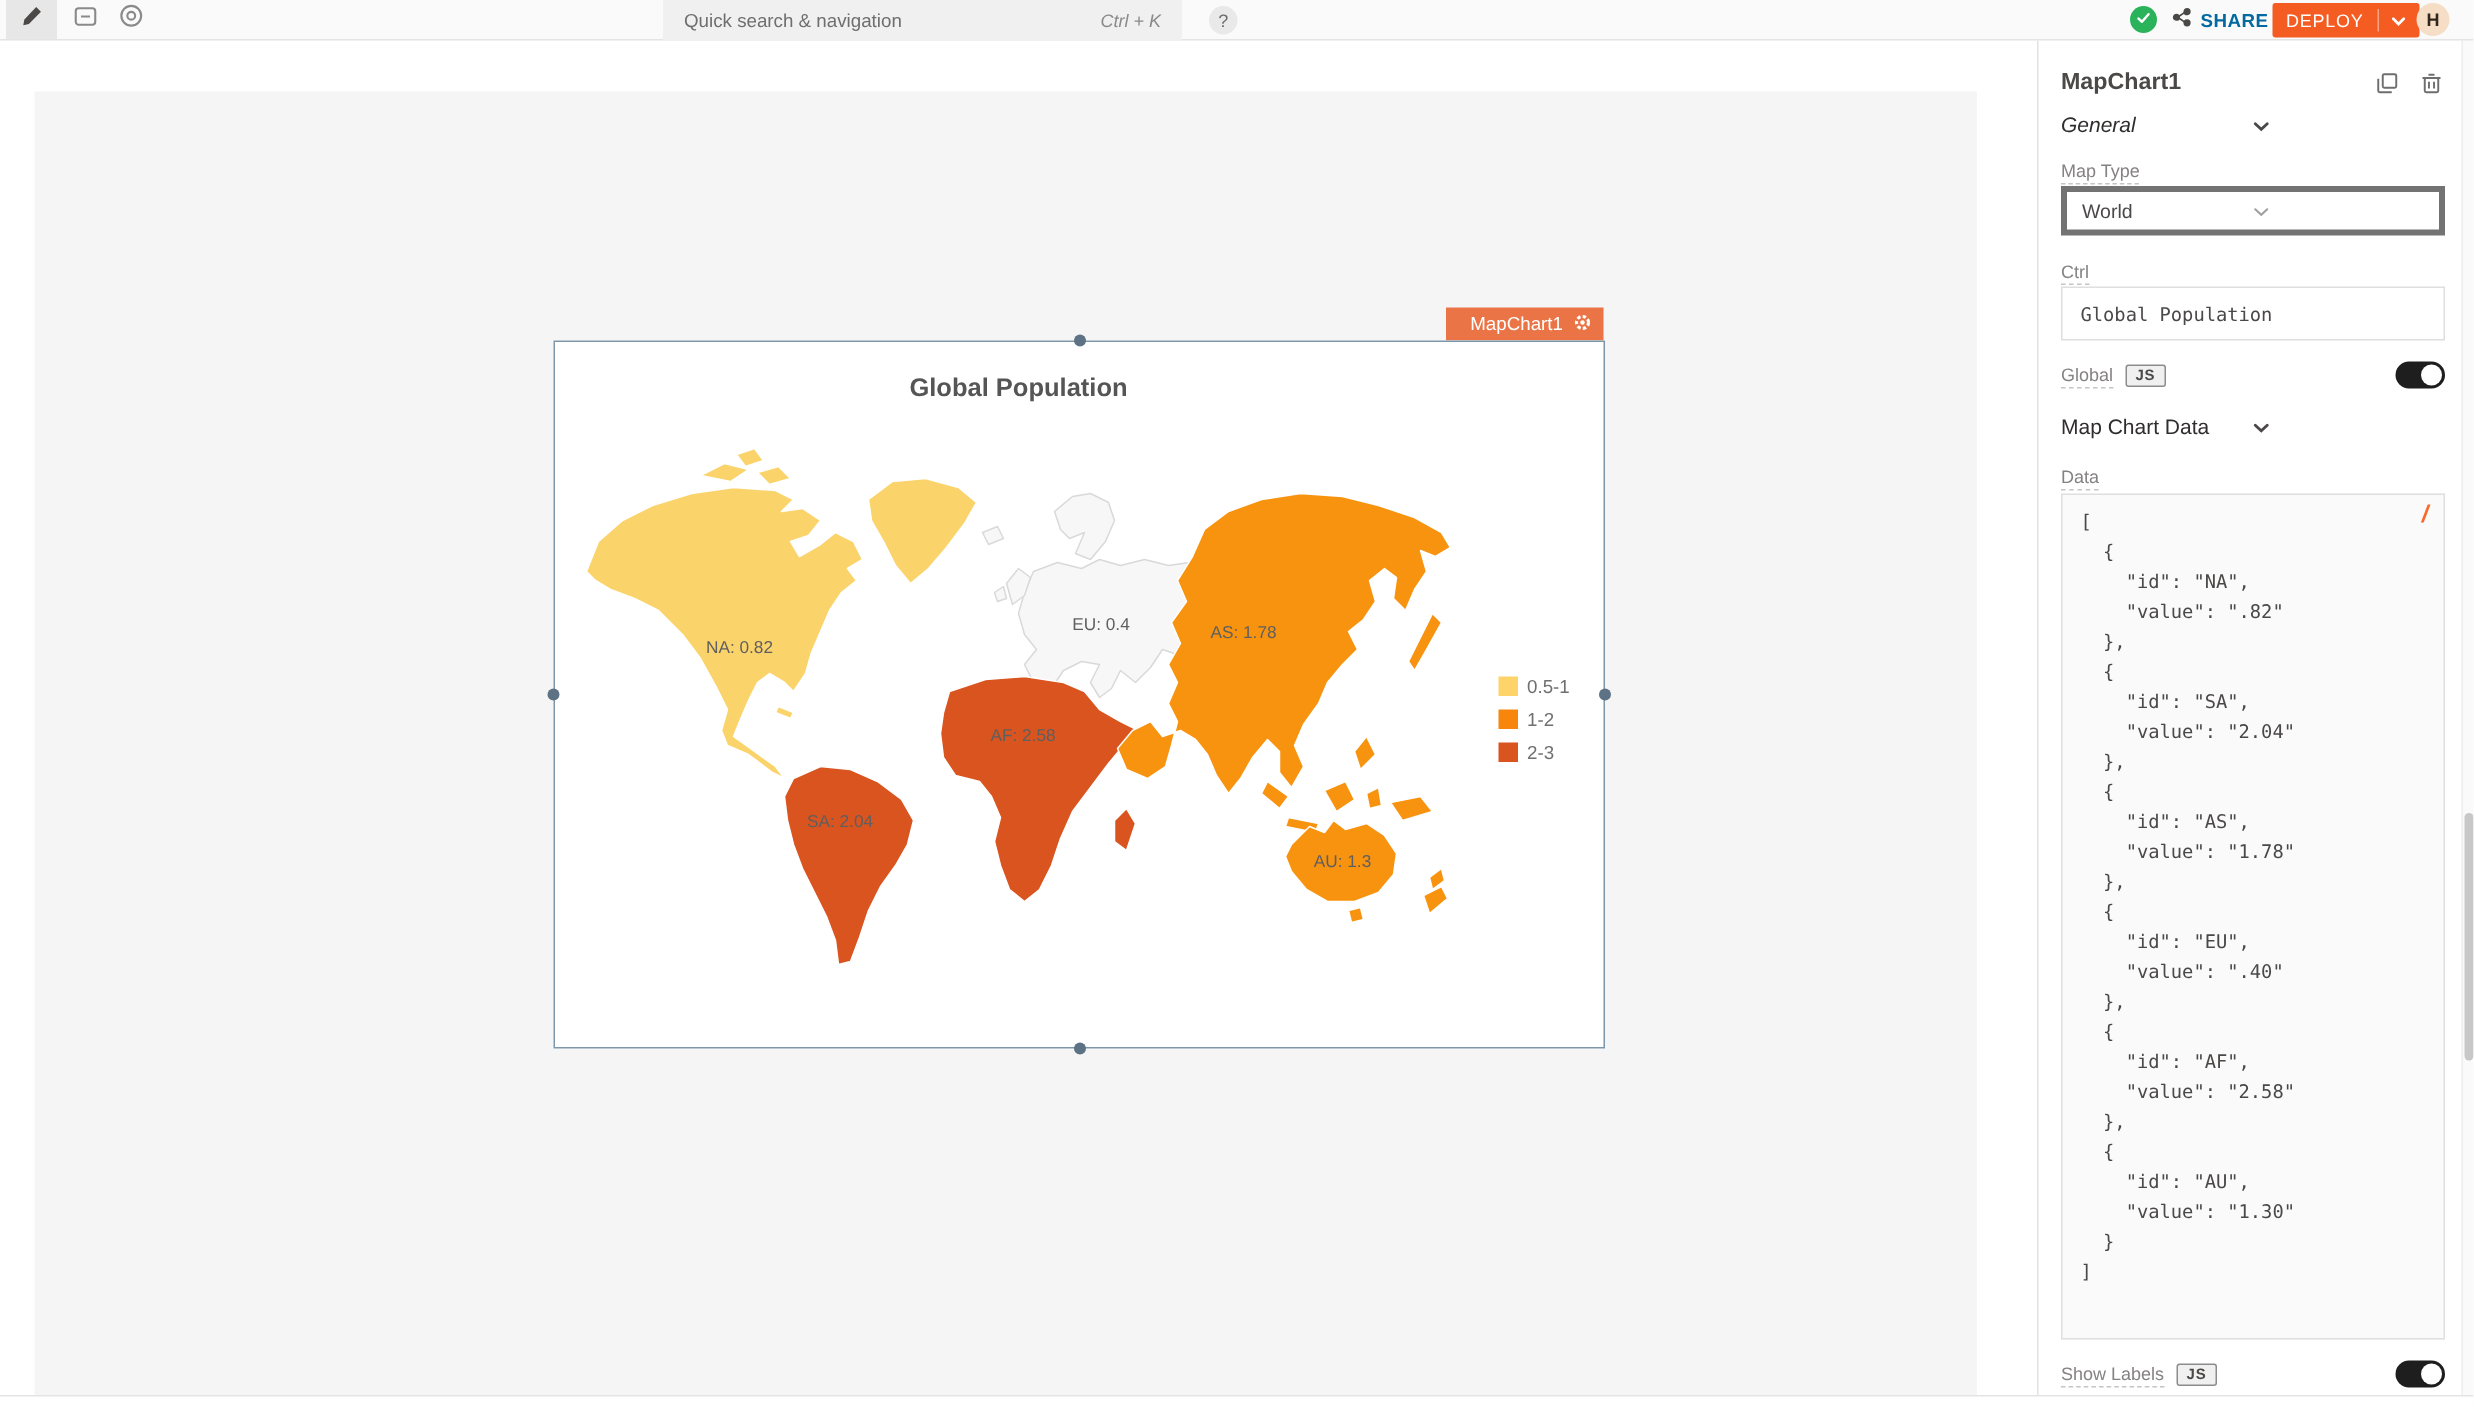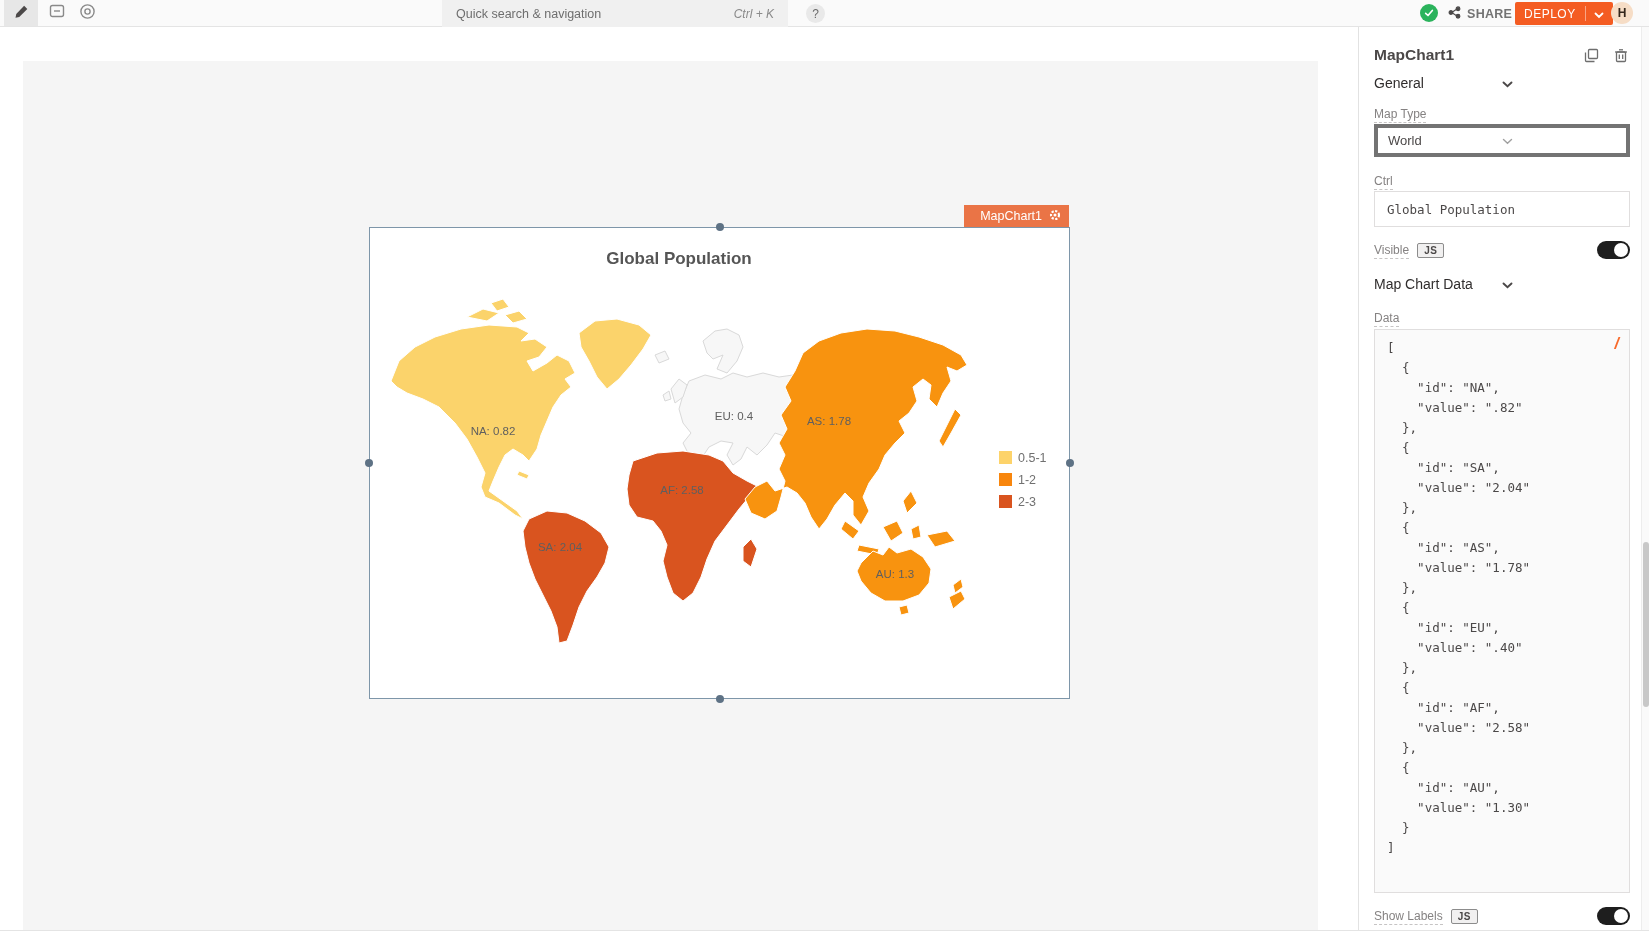--- a/index.html
+++ b/index.html
@@ -20,21 +20,21 @@
     padding:0 14px; cursor:pointer; }
   .search-ph { font-size:12.5px; color:#6E6E6E; }
   .search-sc { font-size:12px; font-style:italic; color:#8A8A8A; }
   .helpbtn { position:absolute; left:806px; top:4px; width:19px; height:19px; border-radius:50%;
     background:#E9E9E9; color:#6B6B6B; font-size:12px; display:flex; align-items:center;
     justify-content:center; cursor:pointer; }
   .statuscheck { position:absolute; left:1420px; top:4px; width:18px; height:18px;
     border-radius:50%; background:#2BB35C; display:flex; align-items:center; justify-content:center; }
   .sharebtn { position:absolute; left:1448px; top:0; height:27px; display:flex;
     align-items:center; gap:6px; cursor:pointer; }
-  .share-label { font-size:12.5px; font-weight:600; color:#737373; letter-spacing:.3px; }
+  .share-label { font-size:12.5px; font-weight:600; color:#0369a1; letter-spacing:.3px; }
   .deploybtn { position:absolute; left:1515px; top:2px; height:23px; background:#F45C22;
     border-radius:2px; display:flex; align-items:center; padding:0 9px; cursor:pointer; }
   .deploy-label { color:#fff; font-size:12px; font-weight:400; letter-spacing:.5px; }
   .deploy-div { width:1px; height:15px; background:rgba(255,255,255,.45); margin:0 8px 0 9px; }
   .avatar { position:absolute; left:1611px; top:2px; width:22px; height:22px; border-radius:50%;
     background:#F6DDC6; color:#33271C; font-size:12px; font-weight:600; display:flex;
     align-items:center; justify-content:center; cursor:pointer; }
 
   
   .canvas { position:absolute; left:23px; top:61px; width:1295px; height:869px; background:#F5F5F5; }
@@ -59,21 +59,21 @@
   
   .panel { position:absolute; left:1358px; top:27px; width:283px; height:911px;
     background:#fff; border-left:1px solid #E2E2E2; }
   .p-abs { position:absolute; left:15px; right:11px; }
   .p-title-row { top:17px; height:22px; display:flex; align-items:center; }
   .p-title { font-size:15.5px; font-weight:700; color:#4B4848; flex:1; }
   .p-iconbtn { width:18px; height:18px; display:flex; align-items:center; justify-content:center;
     cursor:pointer; margin-left:12px; }
   .p-section { height:20px; display:flex; align-items:center; cursor:pointer; }
   .p-section span { font-size:14px; color:#302D2D; flex:1; }
-  .sec-general { top:46px; } .sec-data { top:247px; }
+  .sec-general { top:46px;font-style:italic; } .sec-data { top:247px; }
   .p-label { font-size:12px; color:#858282; }
   .p-label span { border-bottom:1px dashed #C6C4C4; padding-bottom:1px; cursor:help; }
   .lbl-maptype { top:80px; } .lbl-title { top:147px; } .lbl-data { top:284px; }
   .p-select { top:97px; height:33px; border:4px solid #737373; background:#fff; display:flex;
     align-items:center; padding:0 10px; cursor:pointer; }
   .p-select span { flex:1; font-size:13px; color:#4B4848; }
   .p-input { top:164px; height:36px; border:1px solid #E0DEDE; background:#fff;
     font-family:"DejaVu Sans Mono", monospace; font-size:12.5px; color:#4B4848;
     padding:0 12px; width:calc(100% - 26px); }
   .toggle-row { height:22px; display:flex; align-items:center; gap:8px; }
@@ -284,21 +284,21 @@
           </svg>
       </span>
     </div>
 
     <div class="p-abs p-label lbl-title">
       <span>Ctrl</span>
     </div>
     <input class="p-abs p-input" value="Global Population" style="">
 
     <div class="p-abs toggle-row row-visible">
-      <span class="p-label"><span>Visible</span></span>
+      <span class="p-label"><span>Global</span></span>
       <span class="js-badge">JS</span>
       <span class="toggle">
           <span class="knob"></span>
         </span>
     </div>
 
     <div class="p-abs p-section sec-data">
       <span>Map Chart Data</span>
       <span>
         <svg width="11" height="7" viewBox="0 0 11 7" fill="none" stroke="#4B4848" stroke-width="1.9" stroke-linecap="round">

